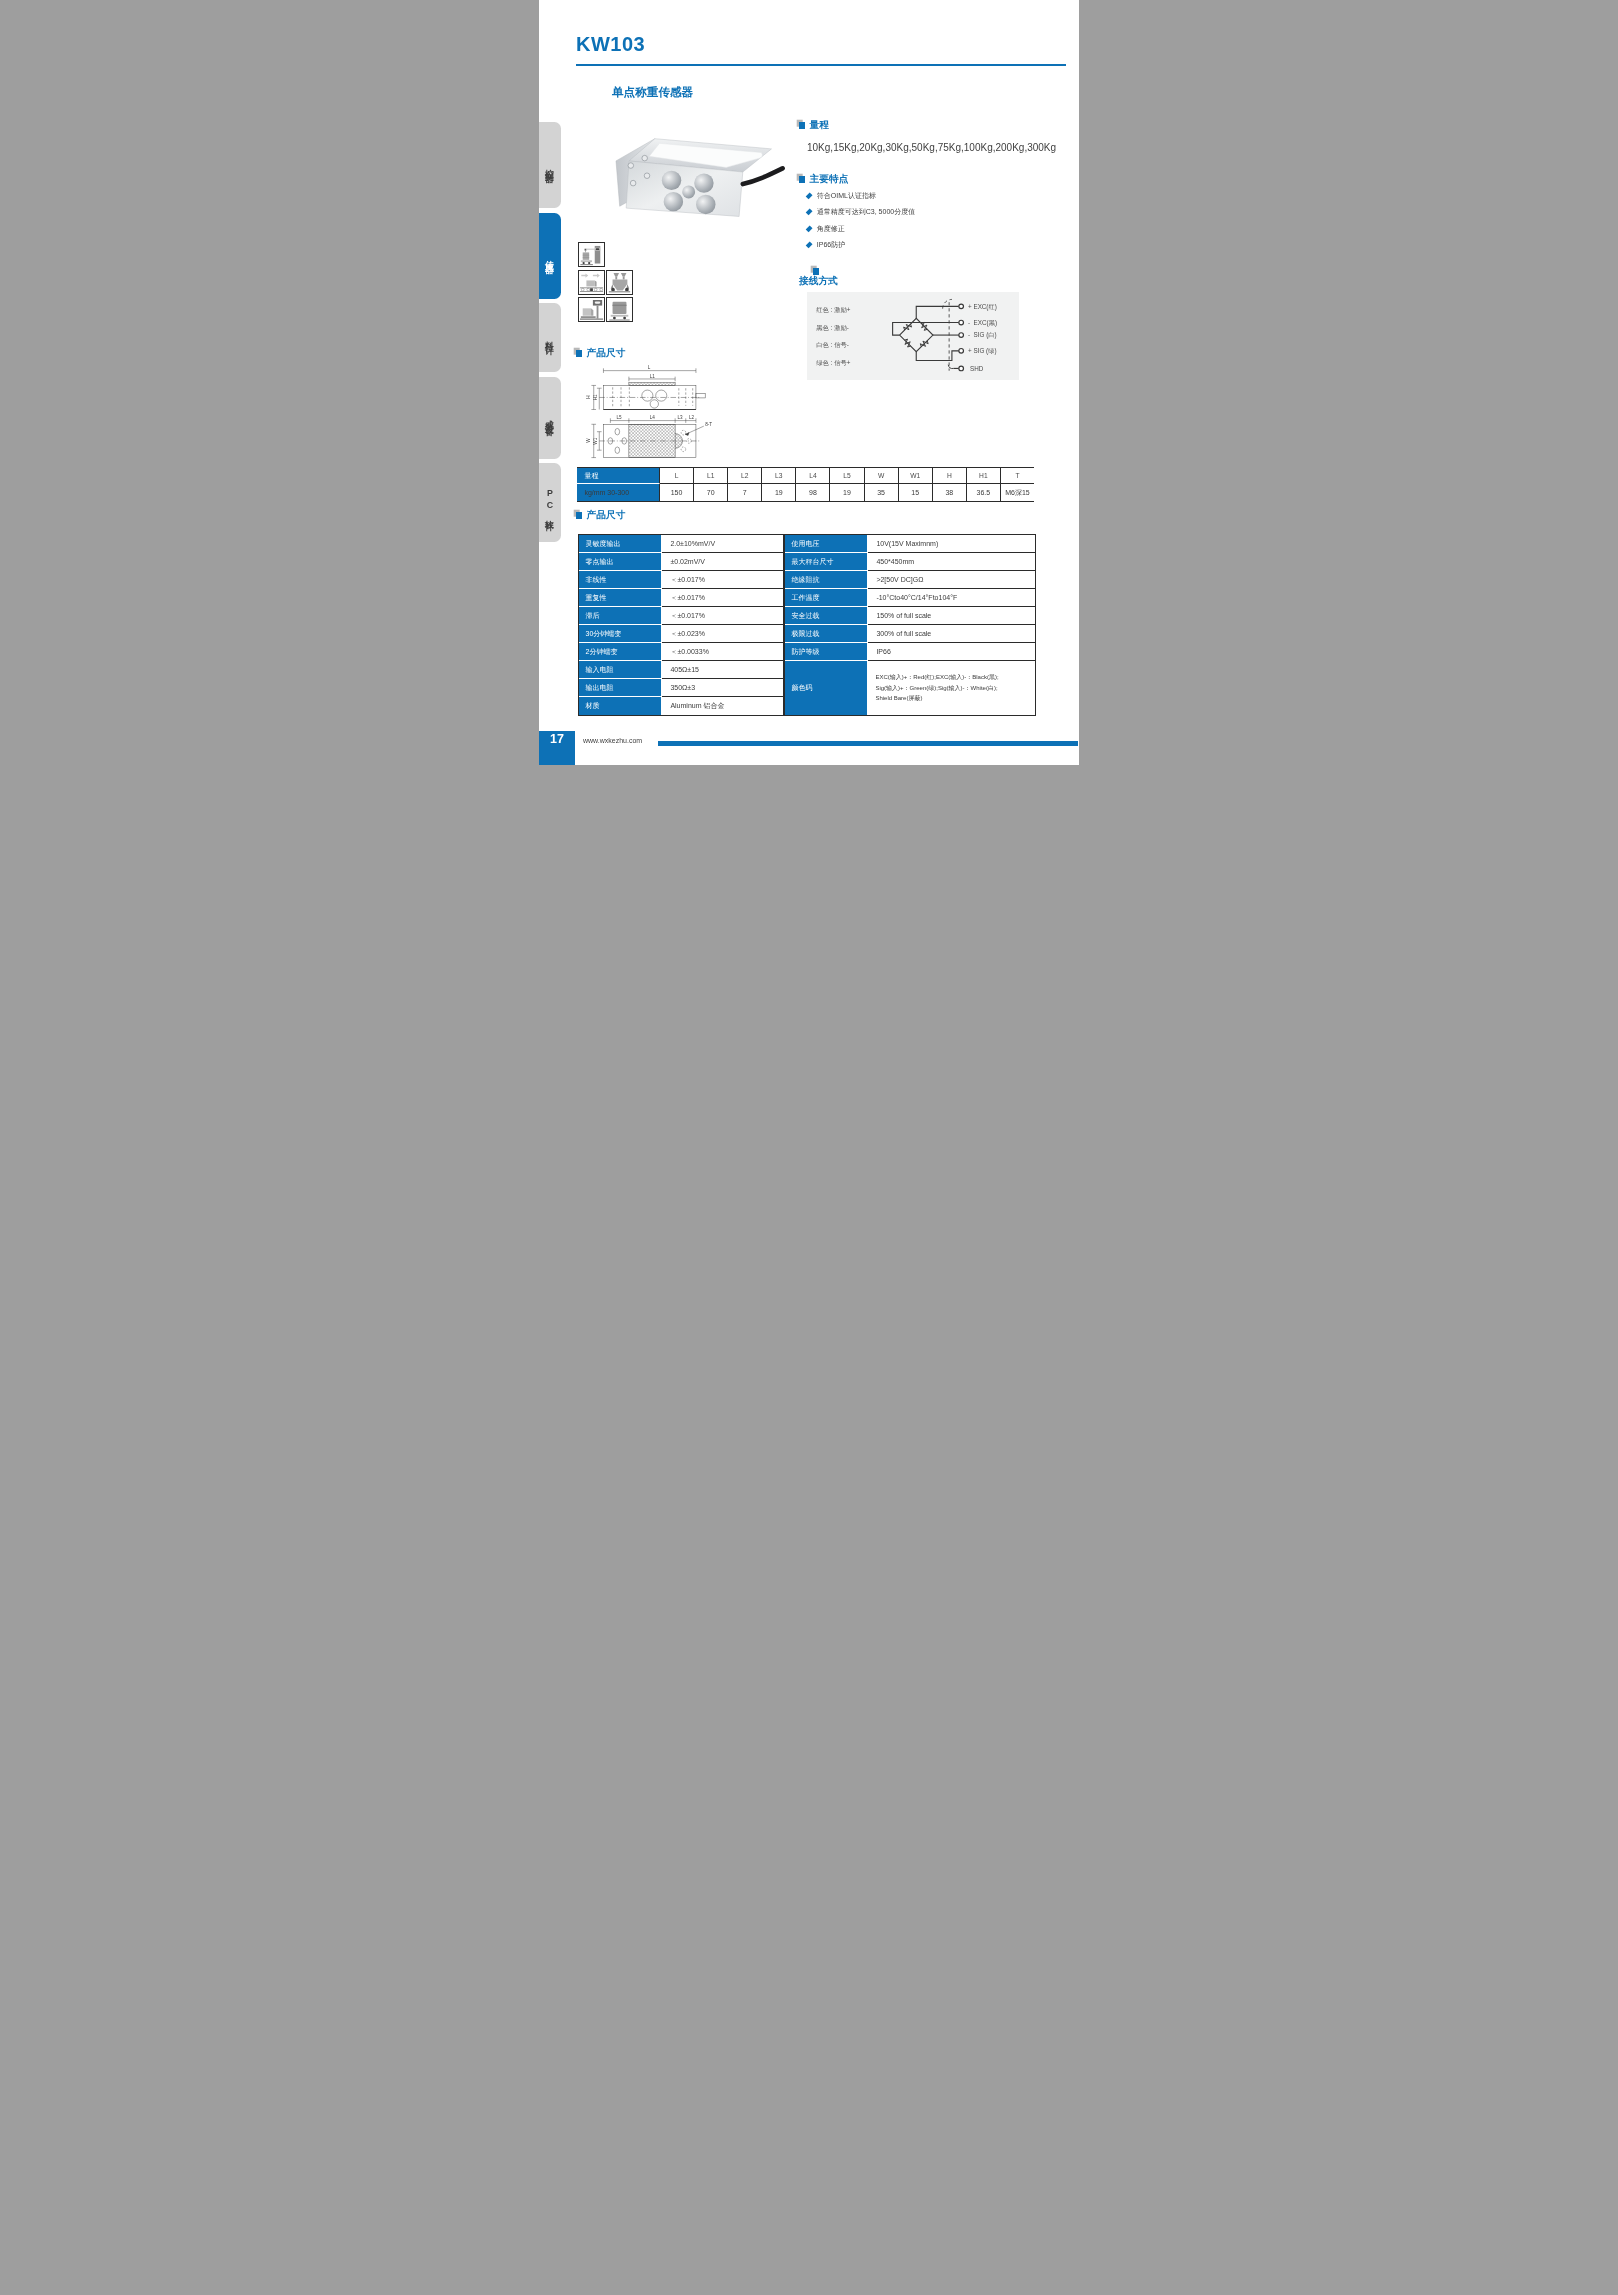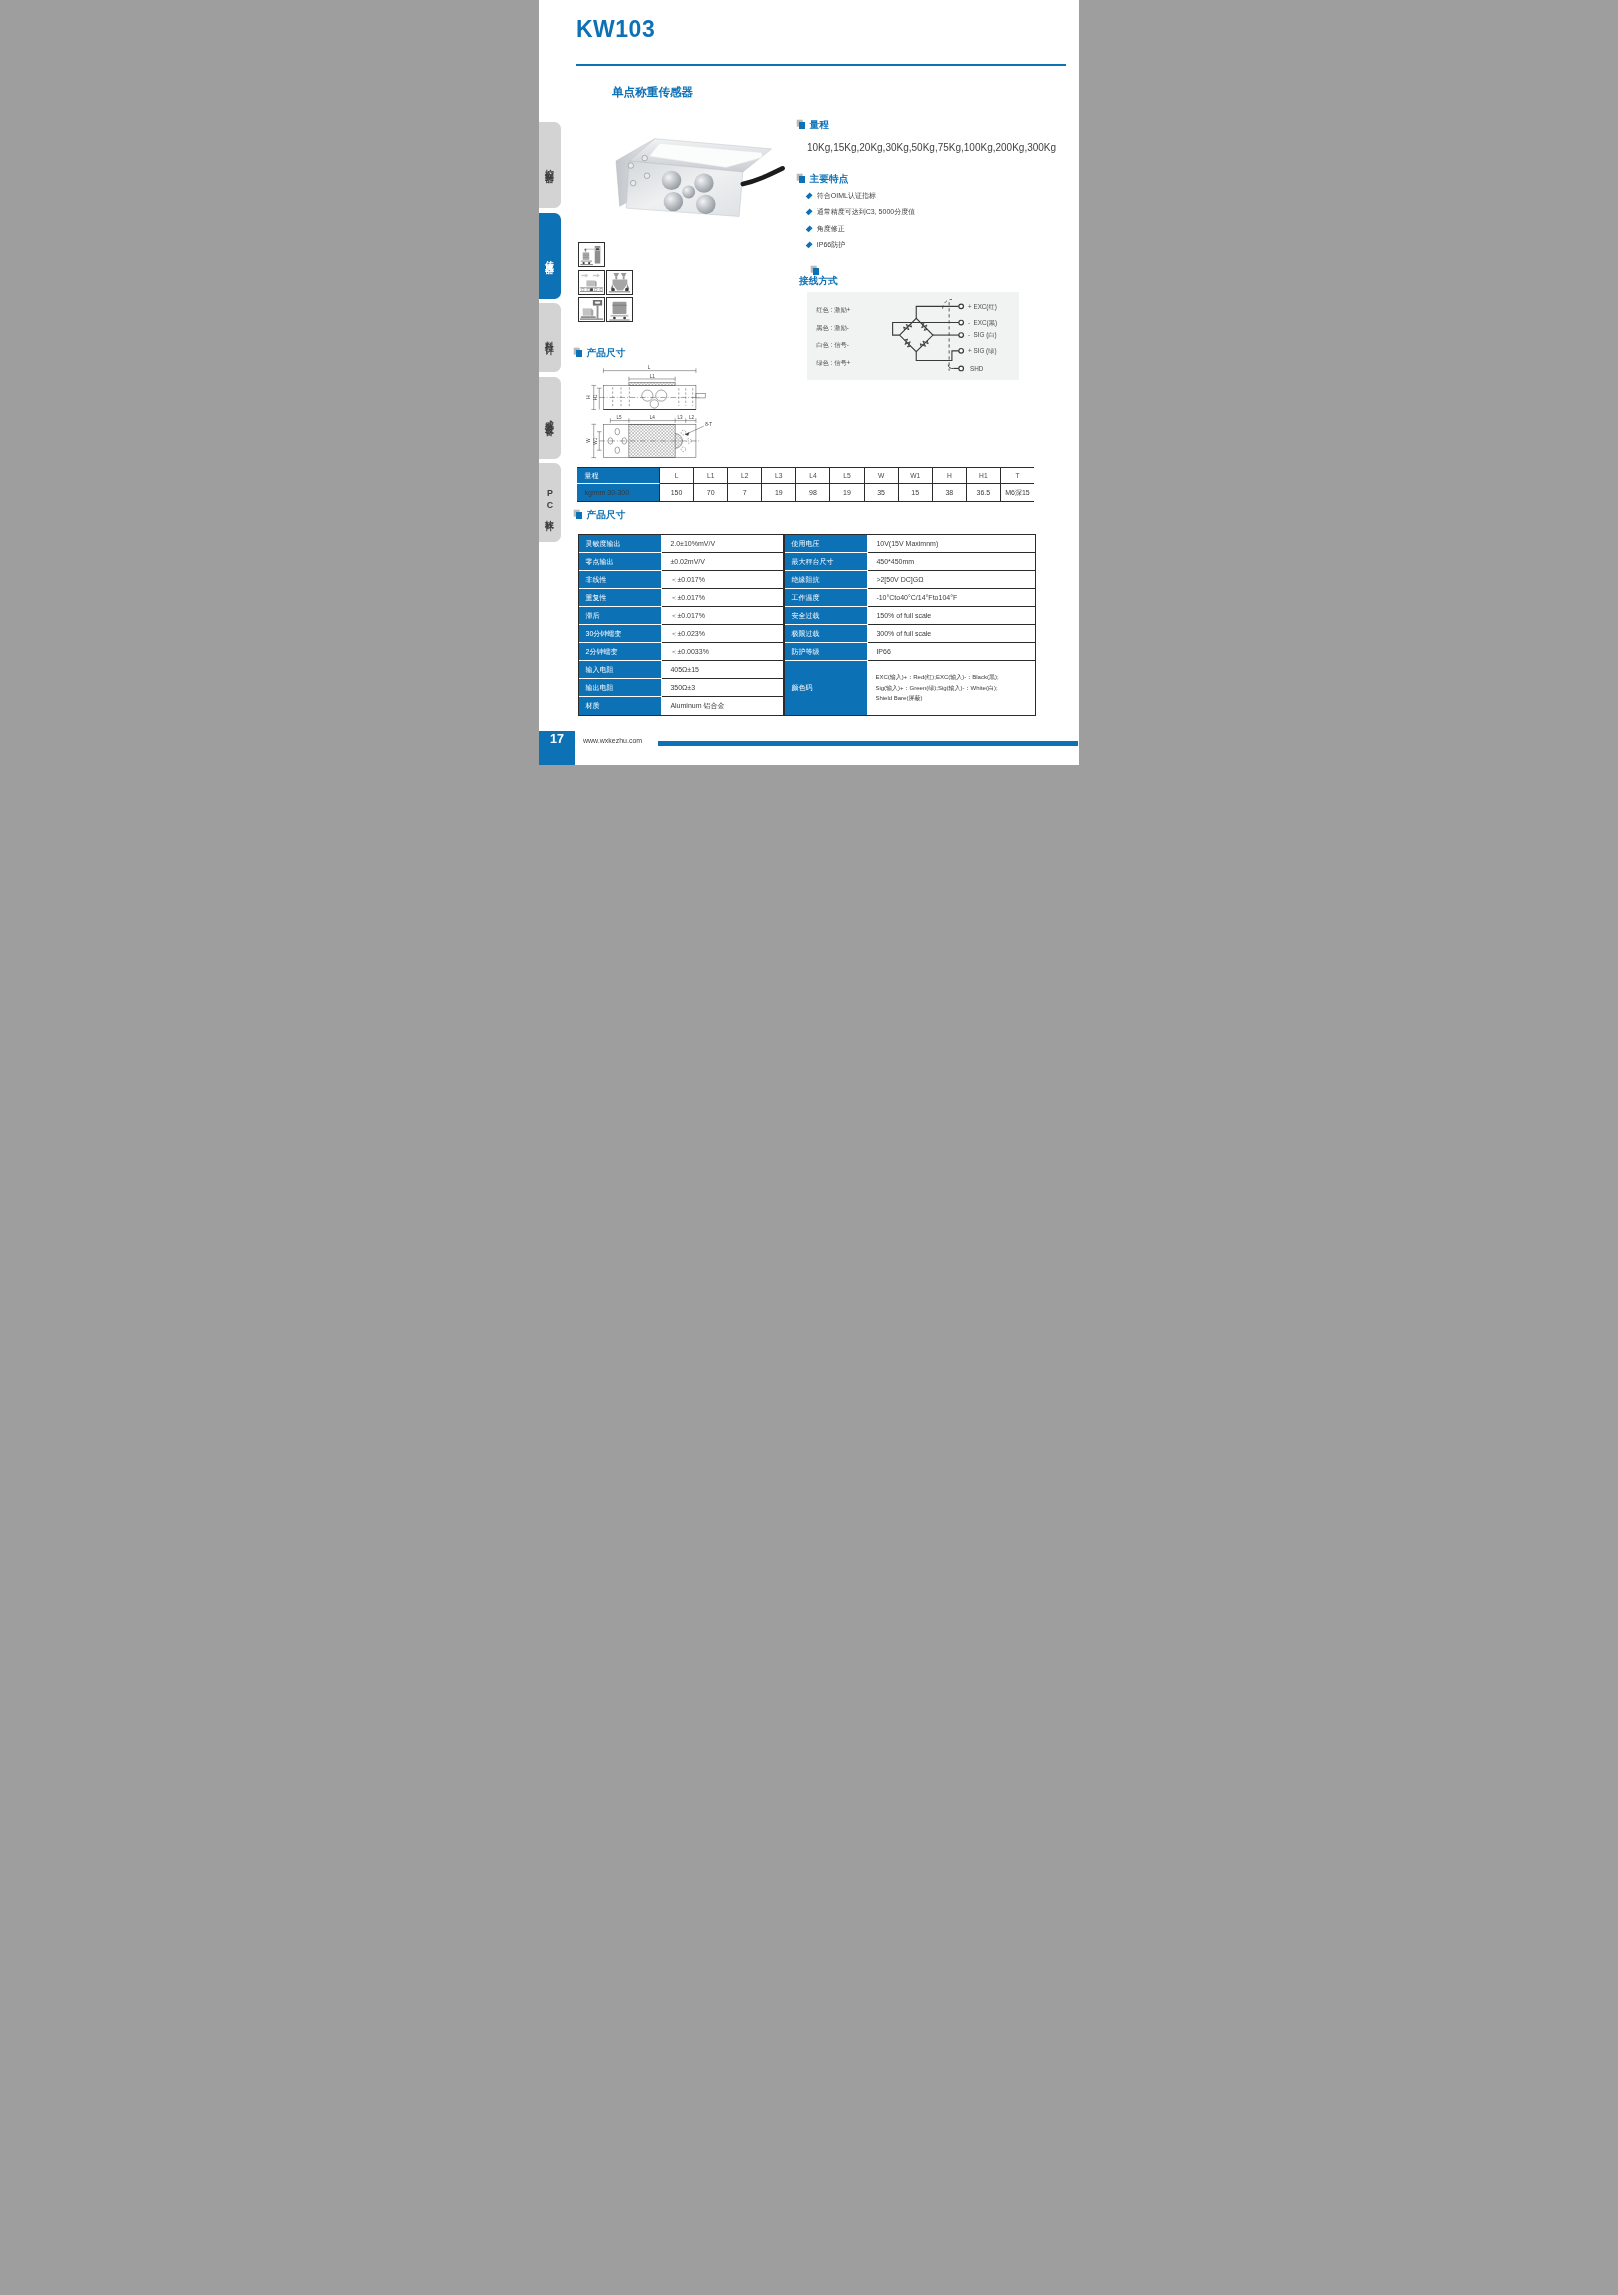--- a/index.html
+++ b/index.html
@@ -1,21 +1,21 @@
 <!DOCTYPE html>
 <html style="font-size:7.4px"><head>
 <meta charset="utf-8">
 <style>
   html,body{margin:0;padding:0;background:#9e9e9e;}
   .page{position:relative;width:540px;height:765px;background:#ffffff;margin:0 auto;
         font-family:"Liberation Sans","DejaVu Sans",sans-serif;overflow:hidden;}
   .abs{position:absolute;}
 
   
-  .title{left:37px;top:16px;font-size:23px;font-weight:800;color:#0d71b6;letter-spacing:0.5px;}
+  .title{left:37px;top:33px;font-size:20px;font-weight:800;color:#0d71b6;letter-spacing:0.5px;}
   .title-rule{left:37px;top:64px;width:490px;height:2.3px;background:#0d71b6;}
   .subtitle{left:37px;top:85px;font-size:11.6px;font-weight:800;color:#0d71b6;margin-left:36px;}
 
   
   .tab{left:0;width:22px;background:#d3d3d3;border-radius:0 6.5px 6.5px 0;
        display:flex;align-items:center;justify-content:center;cursor:pointer;}
   .tab span{writing-mode:vertical-rl;text-orientation:upright;font-size:8.8px;color:#3c3c3c;
        letter-spacing:2.3px;font-weight:600;}
   .tab.active{background:#0d71b6;}
   .tab.active span{color:#ffffff;}

